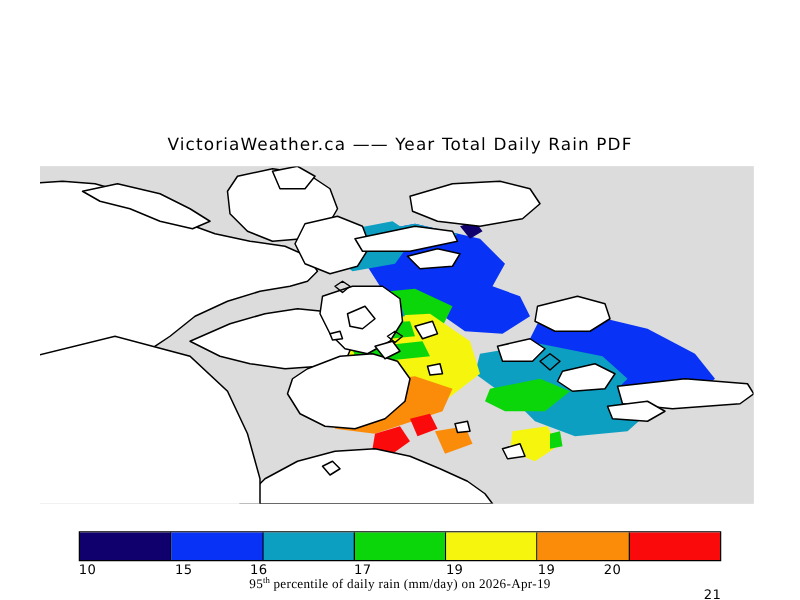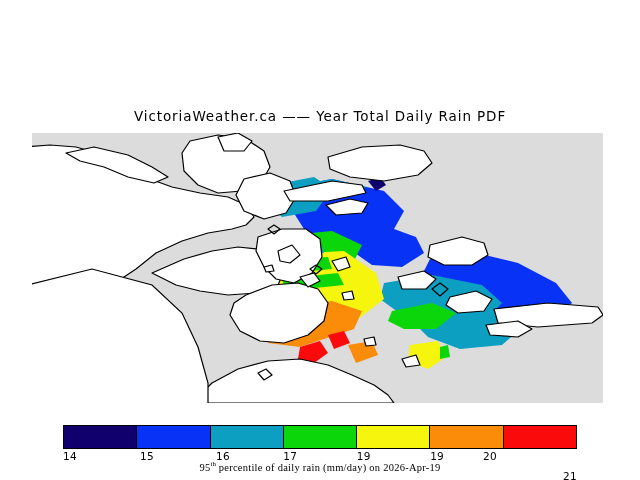--- a/index.html
+++ b/index.html
@@ -231,23 +231,23 @@
       <div class="cbar-seg" style="background:#0833f7"></div>
       <div class="cbar-seg" style="background:#0d9fc1"></div>
       <div class="cbar-seg" style="background:#0ad60a"></div>
       <div class="cbar-seg" style="background:#f5f50d"></div>
       <div class="cbar-seg" style="background:#fa8c0a"></div>
       <div class="cbar-seg" style="background:#fa0a0a"></div>
     </div>
   </div>
 
   <div class="cbar-ticks">
-    <span class="tick" style="left:0px">14</span>
+    <span class="tick" style="left:0px">10</span>
     <span class="tick" style="left:77px">15</span>
-    <span class="tick" style="left:153px">16</span>
+    <span class="tick" style="left:137px">16</span>
     <span class="tick" style="left:220.29px">17</span>
     <span class="tick" style="left:293.71px">19</span>
     <span class="tick" style="left:367.14px">19</span>
     <span class="tick" style="left:420px">20</span>
     <span class="tick last" style="left:514px">21</span>
   </div>
 
   <div class="cbar-caption"><span>95</span><sup>th</sup><span> percentile of daily rain (mm/day) on 2026-Apr-19</span></div>
 
 </div>

